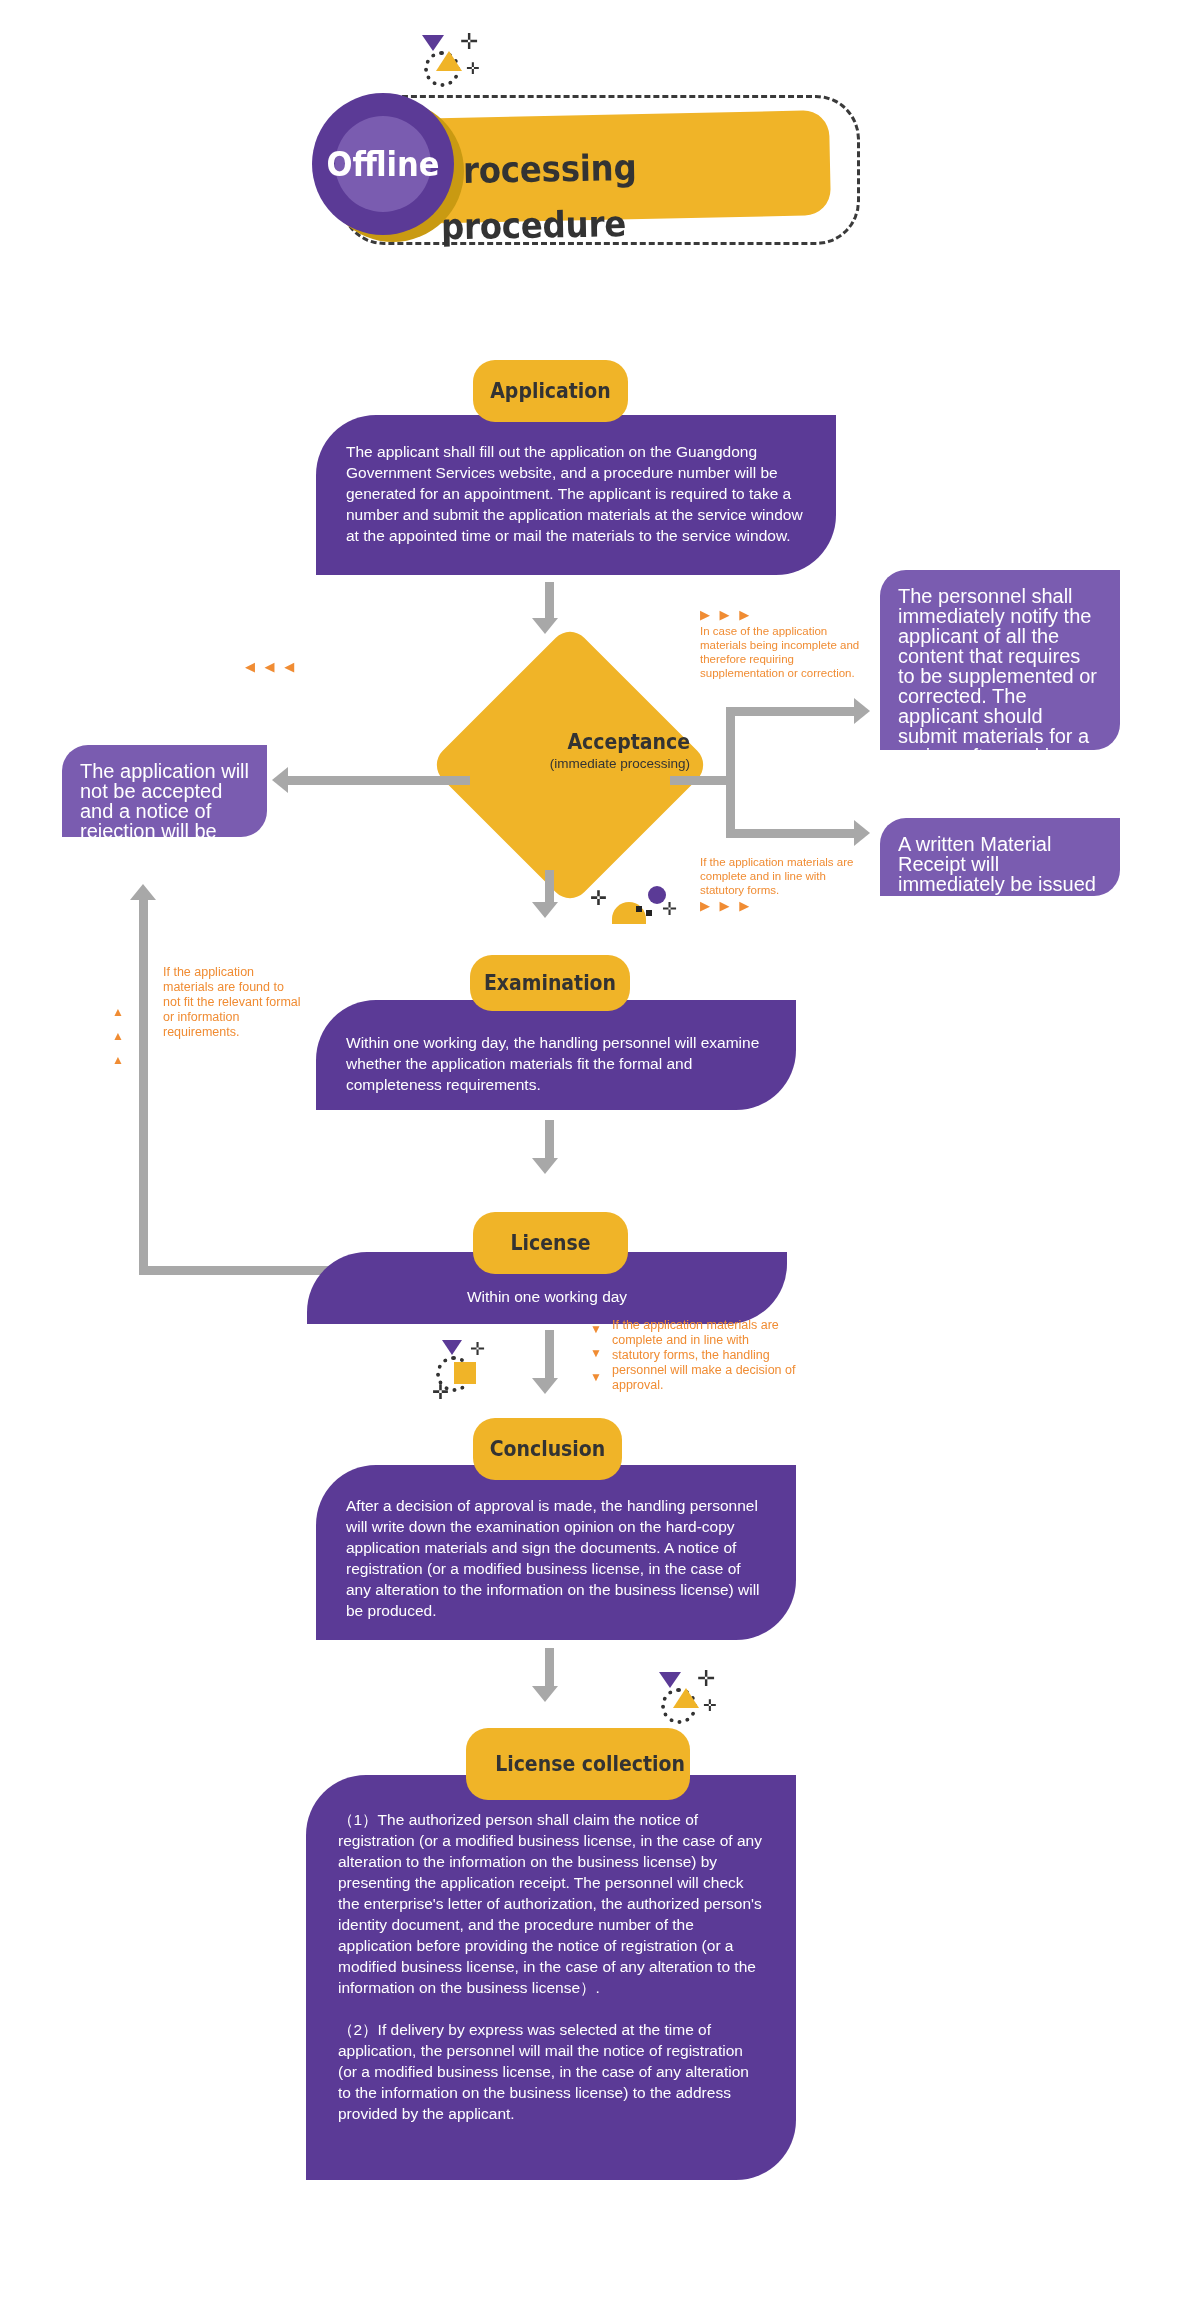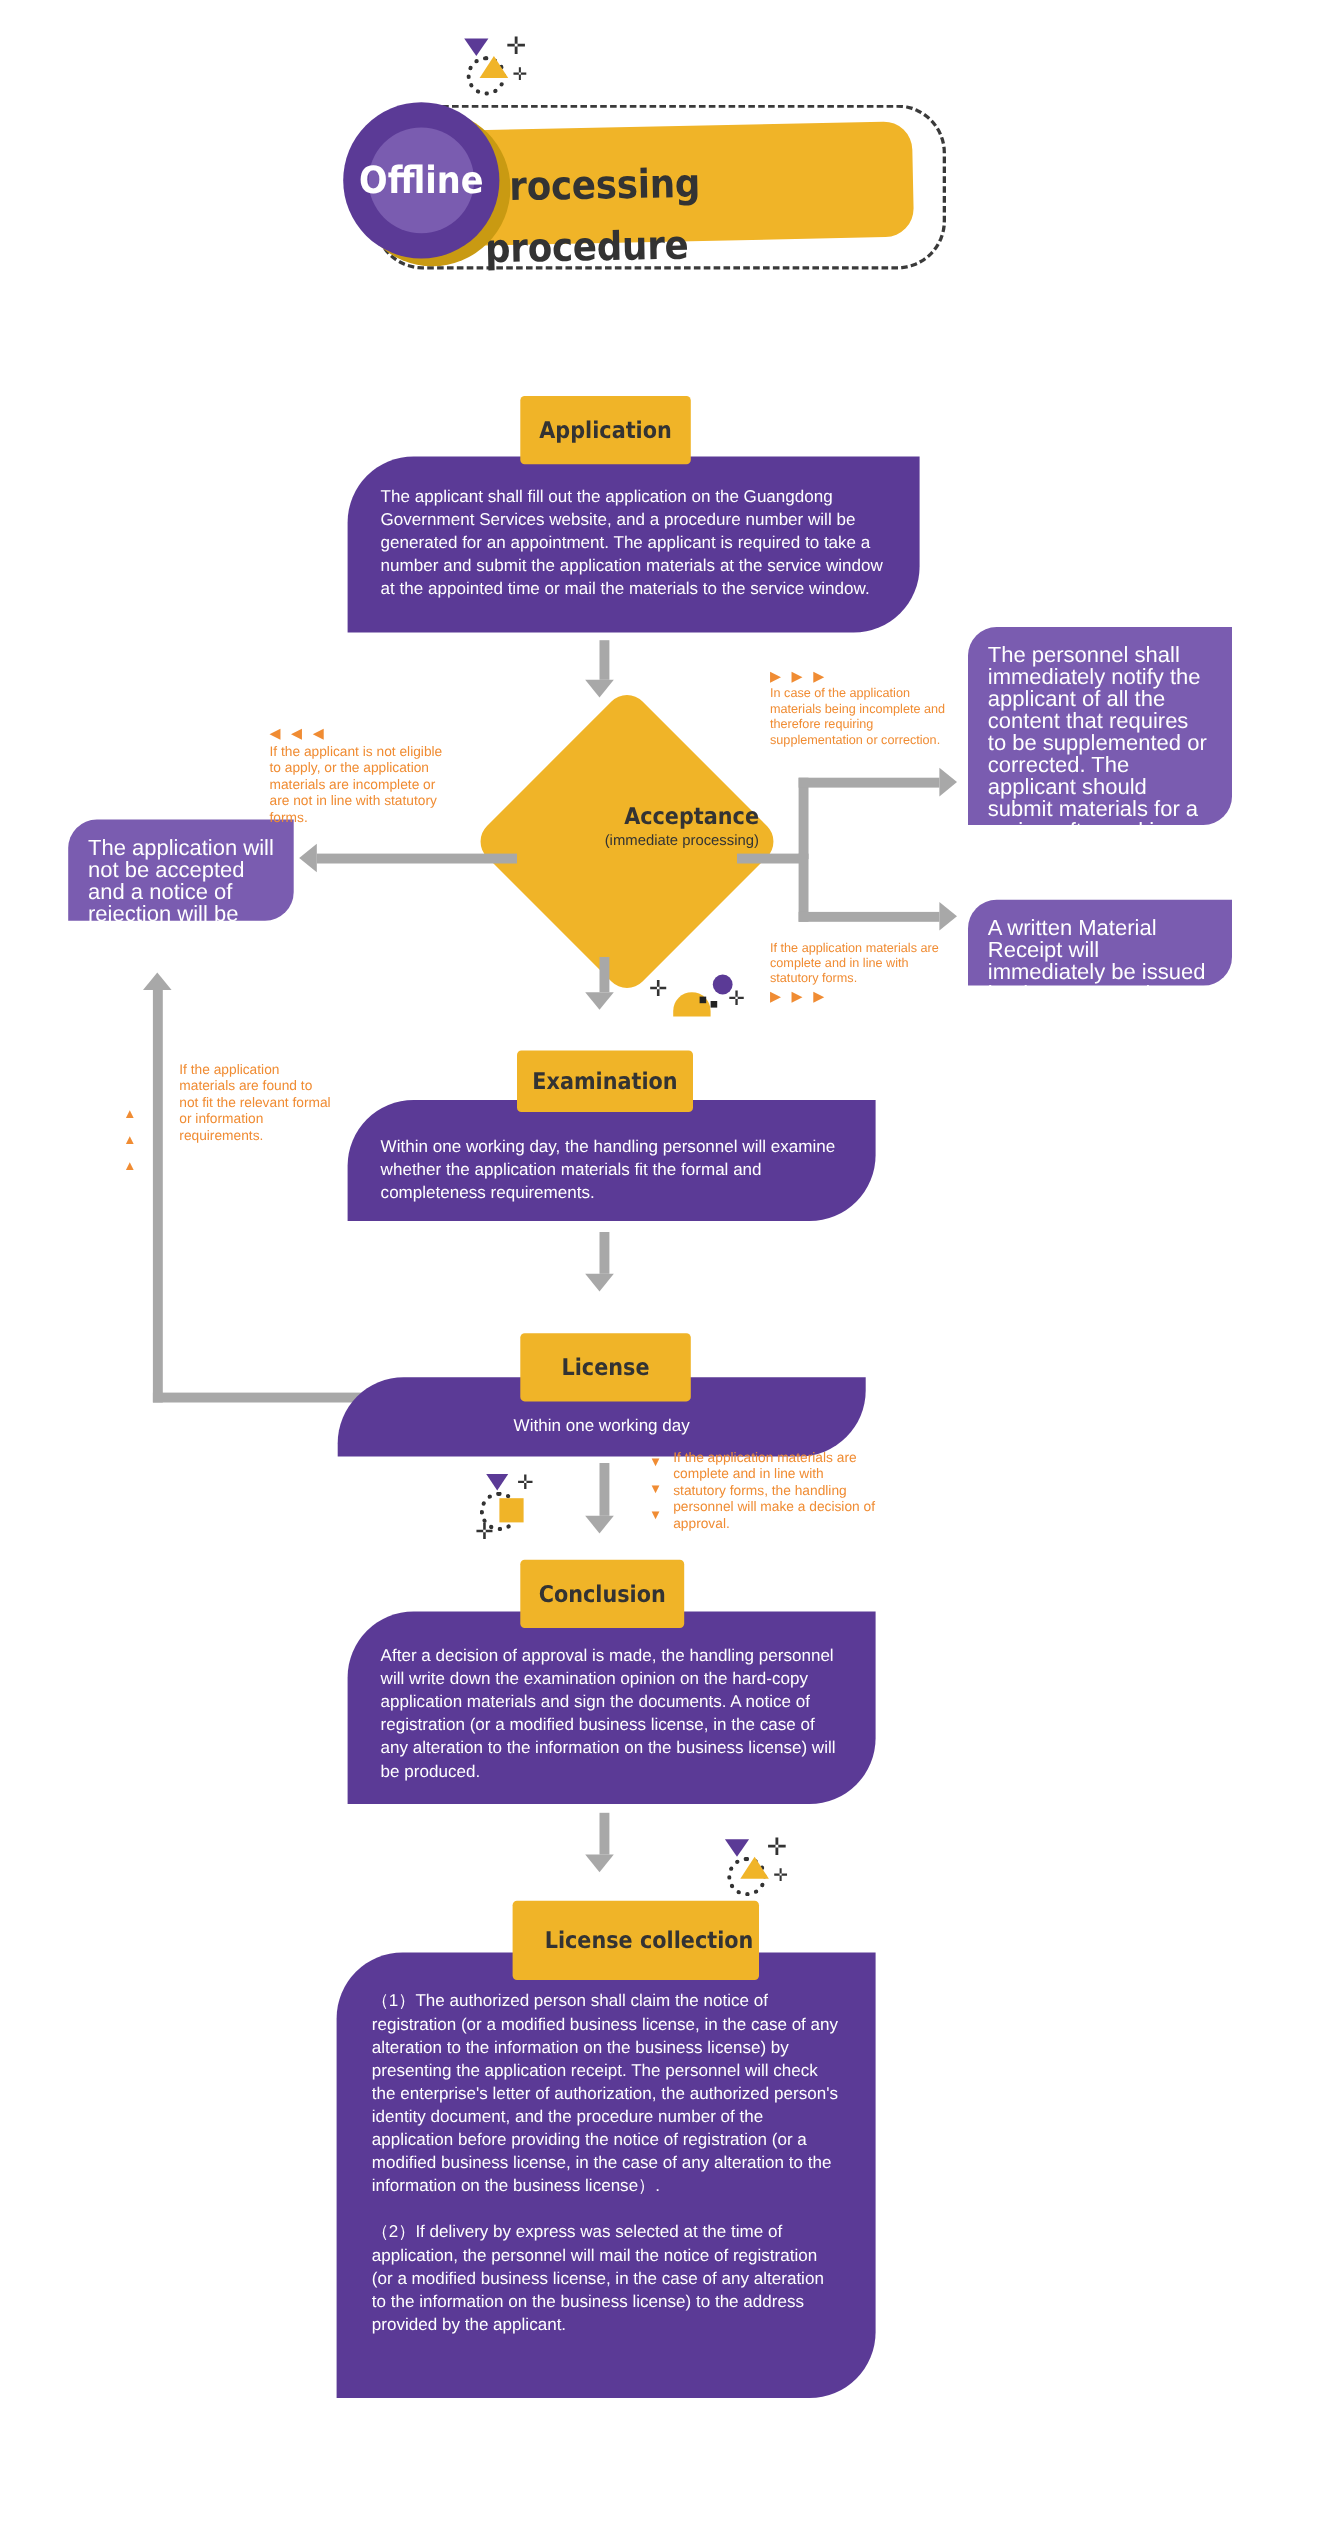--- a/index.html
+++ b/index.html
@@ -77,21 +77,21 @@
   .deco3 .plusB{position:absolute;left:72px;top:18px;color:#333;font-size:18px;font-weight:bold;}
 
   
   .step-body{
     position:absolute;background:#5b3a96;color:#ffffff;
     font-size:15.5px;line-height:21px;box-sizing:border-box;
     padding:26px 30px 20px 30px;
   }
   .step-body.tlr{border-top-left-radius:60px;border-bottom-right-radius:60px;}
   .step-pill{
-    position:absolute;background:#f0b428;border-radius:4px;
+    position:absolute;background:#f0b428;border-radius:22px;
     color:#333333;font-weight:bold;font-size:21px;
     display:flex;align-items:center;justify-content:center;
     font-family:"DejaVu Sans Condensed","Liberation Sans",sans-serif;
   }
 
   
   #diamond{
     position:absolute;left:470px;top:665px;width:200px;height:200px;
     background:#f0b428;transform:rotate(45deg);border-radius:20px;
   }
@@ -159,21 +159,20 @@
   <div class="t1">Acceptance</div>
   <div class="t2">(immediate processing)</div>
 </div>
 
 <div class="hline" style="left:288px;top:776px;width:182px;"></div>
 <div class="arr-lf" style="left:272px;top:767px;"></div>
 <div class="note-box" style="left:62px;top:745px;width:205px;height:92px;">The application will not be accepted and a notice of rejection will be issued.</div>
 
 <div class="ann" style="left:245px;top:660px;width:170px;">
   <div class="tri-row">◀ ◀ ◀</div>
-  <div>If the applicant is not eligible to apply, or the application materials are incomplete or are not in line with statutory forms.</div>
 </div>
 
 <div class="hline" style="left:670px;top:776px;width:60px;"></div>
 <div class="vline" style="left:726px;top:707px;height:74px;"></div>
 <div class="hline" style="left:726px;top:707px;width:128px;"></div>
 <div class="arr-rt" style="left:854px;top:698px;"></div>
 <div class="note-box" style="left:880px;top:570px;width:240px;height:180px;">The personnel shall immediately notify the applicant of all the content that requires to be supplemented or corrected. The applicant should submit materials for a review after making the required corrections.</div>
 
 <div class="ann small" style="left:700px;top:608px;width:160px;">
   <div class="tri-row">▶ ▶ ▶</div>

